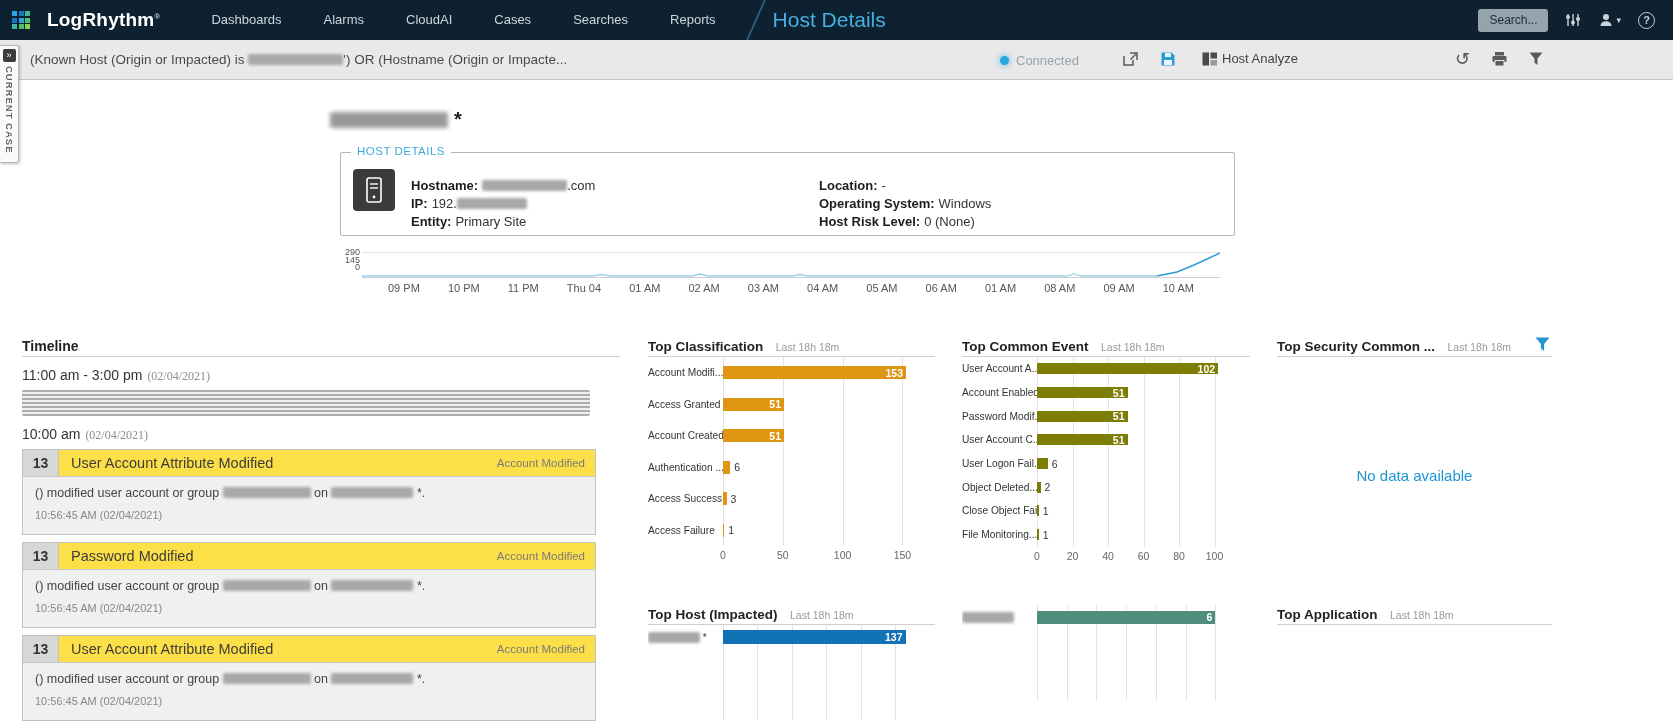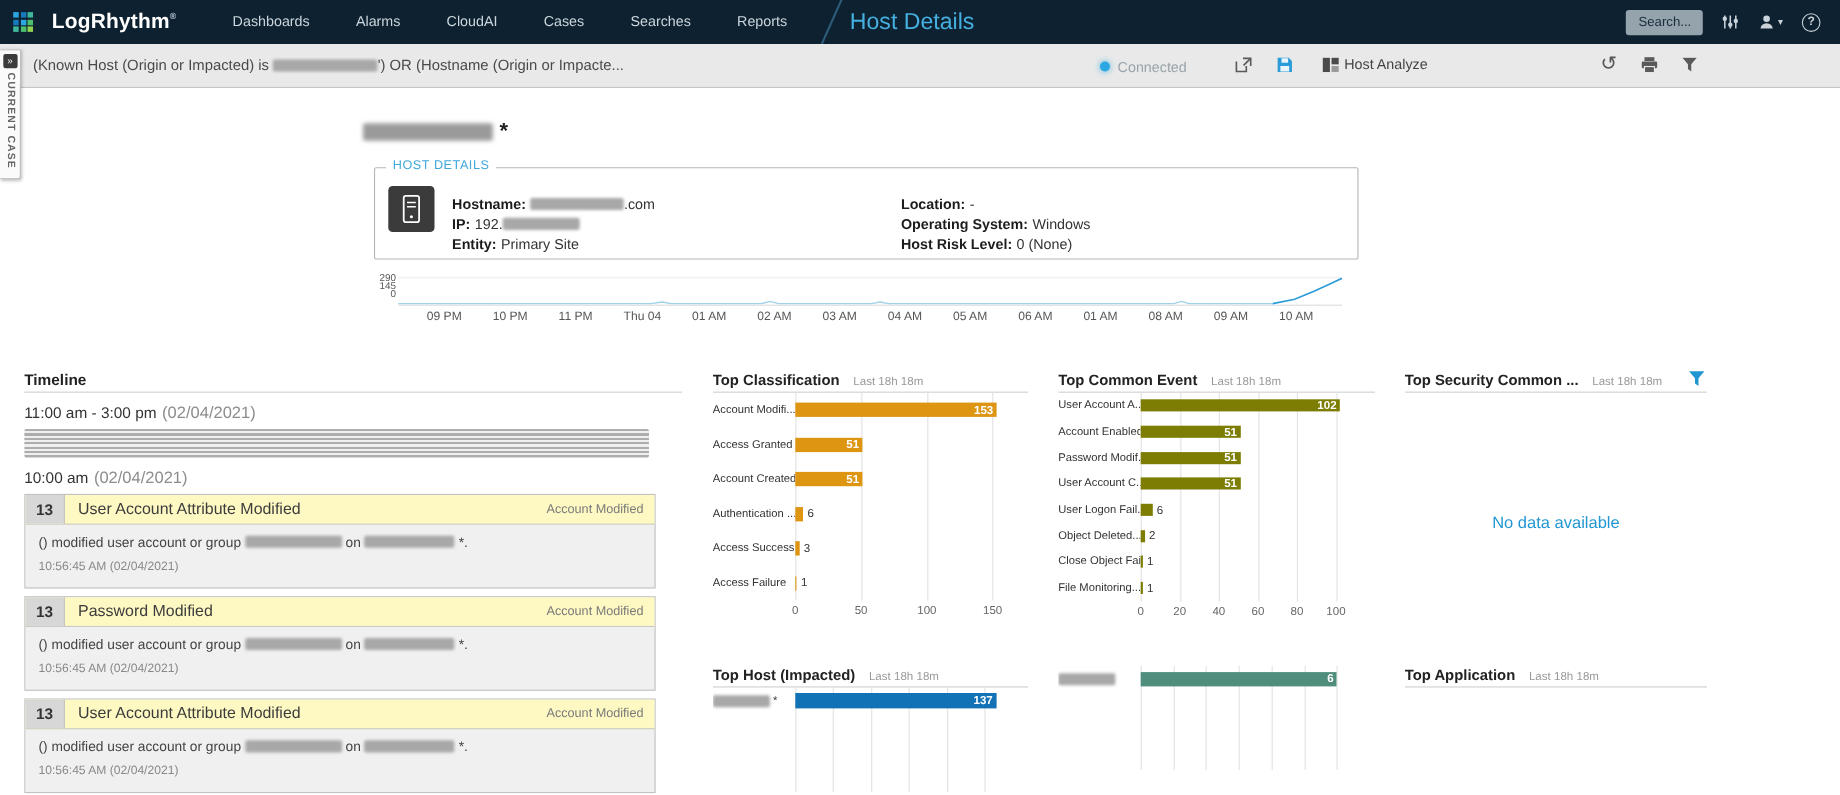--- a/index.html
+++ b/index.html
@@ -99,25 +99,25 @@
   .bc-val { font-size:10.5px; }
   .bc-val.inside { color:#fff; font-weight:bold; padding-right:3px; }
   .bc-val.outside { color:#333; margin-left:4px; }
   .bc-ticks { position:relative; height:16px; }
   .bc-tick { position:absolute; top:3px; transform:translateX(-50%); font-size:10.5px; color:#666; }
 
   
   .tl-header { position:relative; height:20px; border-bottom:1px solid #cfcfcf; }
   .tl-title { font-size:14px; font-weight:bold; color:#222; }
   .tl-group { position:absolute; font-size:14px; color:#333; white-space:nowrap; }
-  .tl-date { font-size:15px; color:#8d8d8d; margin-left:5px; }
+  .tl-date { font-size:12px; color:#8d8d8d; margin-left:5px;font-family:Liberation Serif, serif; }
   .stripes { position:absolute; top:53px; left:0; width:568px; height:26px; border-radius:2px; cursor:pointer;
              background:repeating-linear-gradient(180deg,#adadad 0 2px,#efefef 2px 4px); }
   .event-card { position:absolute; left:0; width:574px; height:86px; border:1px solid #c2c2c2; background:#f0f0f0; cursor:pointer; }
-  .event-header { display:flex; align-items:center; height:27px; background:#fef9c3; border-bottom:1px solid #c9c9c9; }
+  .event-header { display:flex; align-items:center; height:27px; background:#fde047; border-bottom:1px solid #c9c9c9; }
   .event-count { width:36px; align-self:stretch; display:flex; align-items:center; justify-content:center;
                  background:#d7d7d7; border-right:1px solid #c2c2c2; font-weight:bold; font-size:14px; color:#333; }
   .event-title { margin-left:12px; font-size:14.5px; color:#3c3c3c; white-space:nowrap; }
   .event-tag { margin-left:auto; margin-right:10px; font-size:11.5px; color:#7a7a7a; white-space:nowrap; }
   .event-body { padding:9px 12px; font-size:12.5px; color:#444; white-space:nowrap; }
   .event-ts { margin-top:9px; font-size:11px; color:#888; }
 </style>
 </head>
 <body>
 

